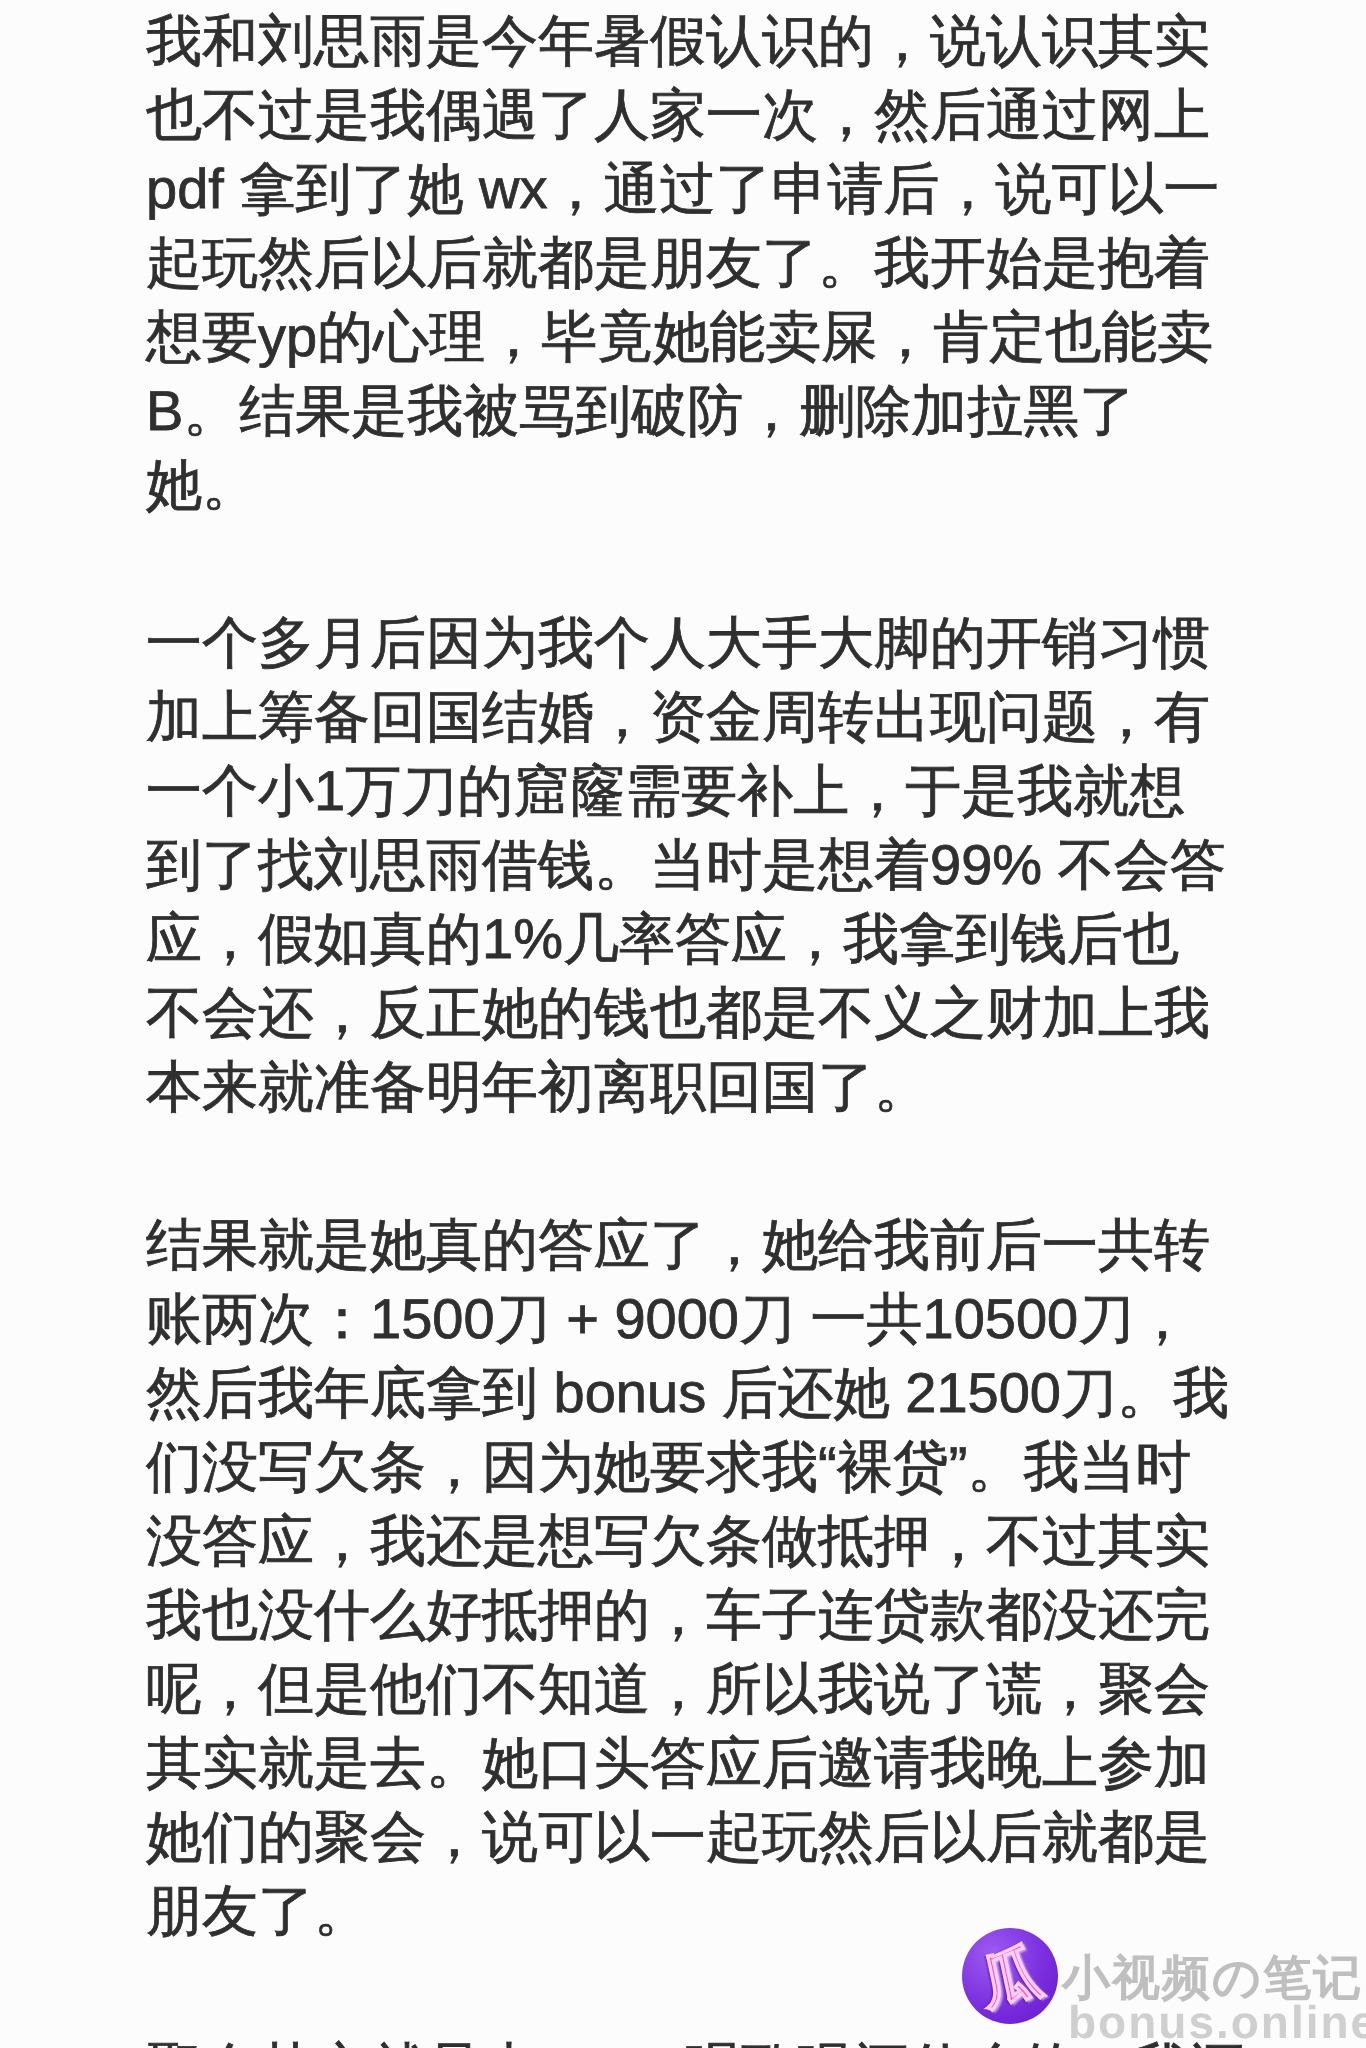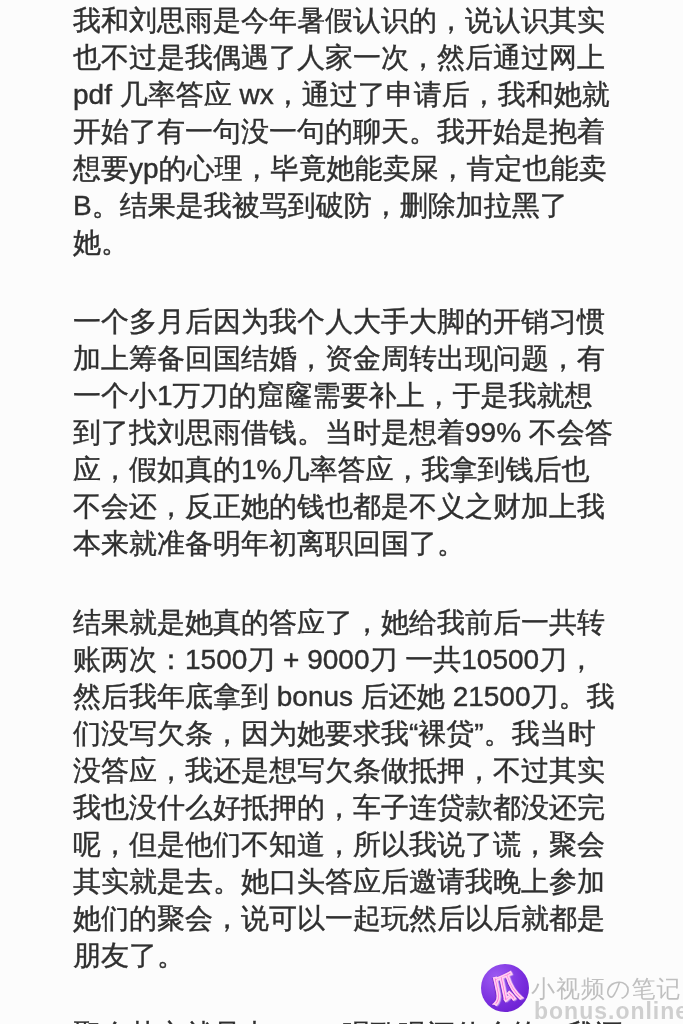--- a/index.html
+++ b/index.html
@@ -55,21 +55,21 @@
     transform: rotate(-12deg);
     -webkit-text-stroke: 0.6px #ffd0f2;
     text-shadow: 1px 1px 1px rgba(255,255,255,0.55), -1px 0 1px rgba(90,10,160,0.6);
     line-height: 1;
   }
   .wm-line1 {
     position: absolute;
     left: 531px;
     top: 973px;
     font-size: 24px;
-    font-weight: normal;
+    font-weight: bold;
     letter-spacing: 1px;
     color: rgba(125,125,125,0.48);
     z-index: 2;
     white-space: nowrap;
   }
   .wm-line2 {
     position: absolute;
     left: 534px;
     top: 998px;
     font-size: 23px;
@@ -79,21 +79,21 @@
     z-index: 2;
     white-space: nowrap;
   }
 </style>
 </head>
 <body>
 
 <div class="page">
 
   <div class="content">
-    <p>我和刘思雨是今年暑假认识的，说认识其实也不过是我偶遇了人家一次，然后通过网上pdf 几率答应 wx，通过了申请后，我和她就开始了有一句没一句的聊天。我开始是抱着想要yp的心理，毕竟她能卖屎，肯定也能卖B。结果是我被骂到破防，删除加拉黑了她。</p>
+    <p>我和刘思雨是今年暑假认识的，说认识其实也不过是我偶遇了人家一次，然后通过网上pdf 拿到了她 wx，通过了申请后，说可以一起玩然后以后就都是朋友了。我开始是抱着想要yp的心理，毕竟她能卖屎，肯定也能卖B。结果是我被骂到破防，删除加拉黑了她。</p>
     <p>一个多月后因为我个人大手大脚的开销习惯加上筹备回国结婚，资金周转出现问题，有一个小1万刀的窟窿需要补上，于是我就想到了找刘思雨借钱。当时是想着99% 不会答应，假如真的1%几率答应，我拿到钱后也不会还，反正她的钱也都是不义之财加上我本来就准备明年初离职回国了。</p>
     <p>结果就是她真的答应了，她给我前后一共转账两次：1500刀 + 9000刀 一共10500刀，然后我年底拿到 bonus 后还她 21500刀。我们没写欠条，因为她要求我“裸贷”。我当时没答应，我还是想写欠条做抵押，不过其实我也没什么好抵押的，车子连贷款都没还完呢，但是他们不知道，所以我说了谎，聚会其实就是去。她口头答应后邀请我晚上参加她们的聚会，说可以一起玩然后以后就都是朋友了。</p>
     <p class="last-line">聚会其实就是去 Spot 唱歌喝酒什么的，我还</p>
   </div>
 
   <div class="wm-icon">
     <span class="glyph">瓜</span>
   </div>
   <div class="wm-line1">小视频の笔记</div>
   <div class="wm-line2">bonus.online</div>

